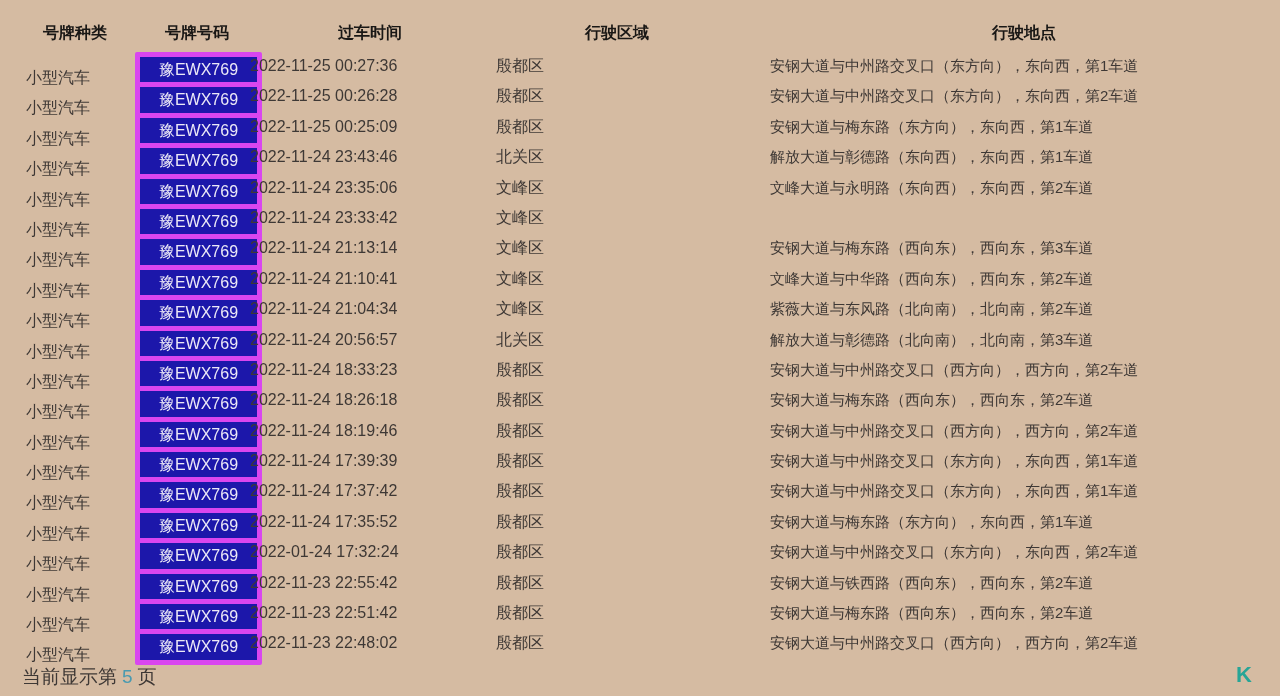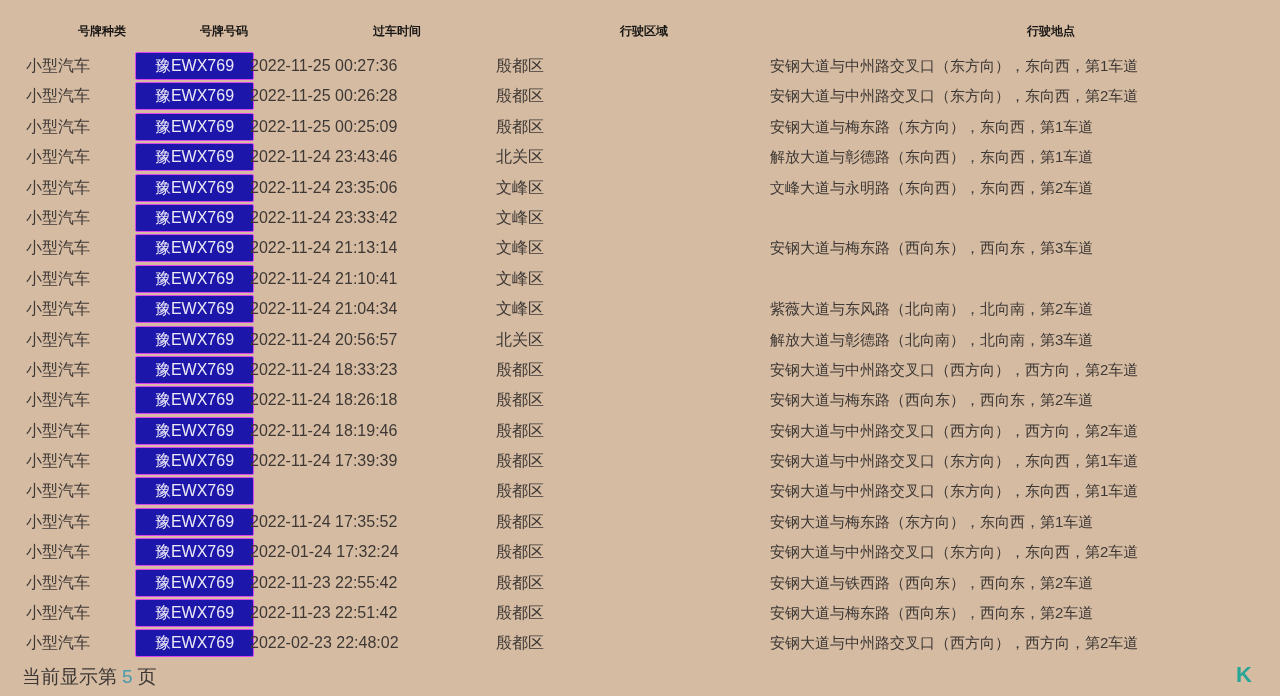--- a/index.html
+++ b/index.html
@@ -8,36 +8,36 @@
     background:#d5bba2;
     font-family:"Liberation Sans","DejaVu Sans",sans-serif;
     color:#3e3835;
   }
   .screen{position:absolute;inset:0;}
 
   
   .thead{position:absolute;top:23px;left:0;width:100%;height:20px;}
   .thead .h{
     position:absolute;transform:translateX(-50%);
-    font-size:12px;font-weight:bold;color:#191715;white-space:nowrap;margin-left:27px;
+    font-size:16px;font-weight:bold;color:#191715;white-space:nowrap;
   }
   .h1{left:75px;}
   .h2{left:197px;}
   .h3{left:370px;}
   .h4{left:617px;}
   .h5{left:1024px;}
 
   
   .tbody{position:absolute;top:51px;left:0;width:100%;}
   .row{position:relative;height:30.4px;}
   .c{position:absolute;top:0;line-height:30.4px;white-space:nowrap;}
-  .type{left:0;width:116px;text-align:center;font-size:16px;}
+  .type{left:0;width:116px;text-align:center;font-size:16px;margin-top:12px;}
   .plate{
     left:135px;width:117px;height:26px;top:1px;line-height:26px;
-    background:#1c17aa;border:1px solid #d946ef;border-radius:2px;
+    background:#1c17aa;border:5px solid #d946ef;border-radius:2px;
     color:#ece9f7;text-align:center;font-size:16px;
   }
   .time{left:250px;width:178px;font-size:16px;}
   .district{left:433px;width:174px;text-align:center;font-size:16px;}
   .loc{left:770px;font-size:15px;}
 
   
   .footer{position:absolute;left:22px;top:666px;font-size:19px;line-height:22px;color:#3e3835;}
   .pagenum{color:#4a9ab0;margin:0 5px;}
 
@@ -115,20 +115,21 @@
     <span class="c time">2022-11-24 21:13:14</span>
     <span class="c district">文峰区</span>
     <span class="c loc">安钢大道与梅东路（西向东），西向东，第3车道</span>
   </div>
 
   <div class="row">
     <span class="c type">小型汽车</span>
     <span class="c plate">豫EWX769</span>
     <span class="c time">2022-11-24 21:10:41</span>
     <span class="c district">文峰区</span>
+    <span class="c loc">文峰大道与中华路（西向东），西向东，第2车道</span>
   </div>
 
   <div class="row">
     <span class="c type">小型汽车</span>
     <span class="c plate">豫EWX769</span>
     <span class="c time">2022-11-24 21:04:34</span>
     <span class="c district">文峰区</span>
     <span class="c loc">紫薇大道与东风路（北向南），北向南，第2车道</span>
   </div>
 
@@ -168,20 +169,21 @@
     <span class="c type">小型汽车</span>
     <span class="c plate">豫EWX769</span>
     <span class="c time">2022-11-24 17:39:39</span>
     <span class="c district">殷都区</span>
     <span class="c loc">安钢大道与中州路交叉口（东方向），东向西，第1车道</span>
   </div>
 
   <div class="row">
     <span class="c type">小型汽车</span>
     <span class="c plate">豫EWX769</span>
+    <span class="c time">2022-11-24 17:37:42</span>
     <span class="c district">殷都区</span>
     <span class="c loc">安钢大道与中州路交叉口（东方向），东向西，第1车道</span>
   </div>
 
   <div class="row">
     <span class="c type">小型汽车</span>
     <span class="c plate">豫EWX769</span>
     <span class="c time">2022-11-24 17:35:52</span>
     <span class="c district">殷都区</span>
     <span class="c loc">安钢大道与梅东路（东方向），东向西，第1车道</span>
@@ -207,21 +209,21 @@
     <span class="c type">小型汽车</span>
     <span class="c plate">豫EWX769</span>
     <span class="c time">2022-11-23 22:51:42</span>
     <span class="c district">殷都区</span>
     <span class="c loc">安钢大道与梅东路（西向东），西向东，第2车道</span>
   </div>
 
   <div class="row">
     <span class="c type">小型汽车</span>
     <span class="c plate">豫EWX769</span>
-    <span class="c time">2022-02-23 22:48:02</span>
+    <span class="c time">2022-11-23 22:48:02</span>
     <span class="c district">殷都区</span>
     <span class="c loc">安钢大道与中州路交叉口（西方向），西方向，第2车道</span>
   </div>
 </div>
 
   <div class="footer">
     <span>当前显示第</span><span class="pagenum">5</span><span>页</span>
   </div>
 
   <div class="klogo">K</div>

